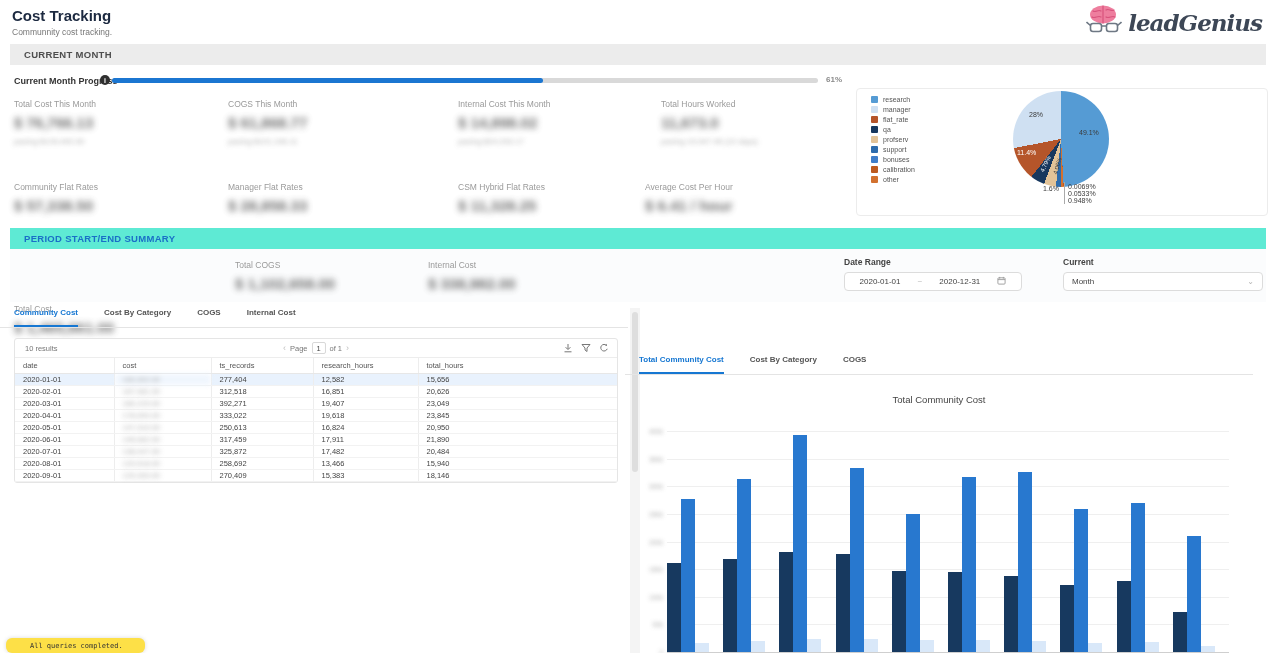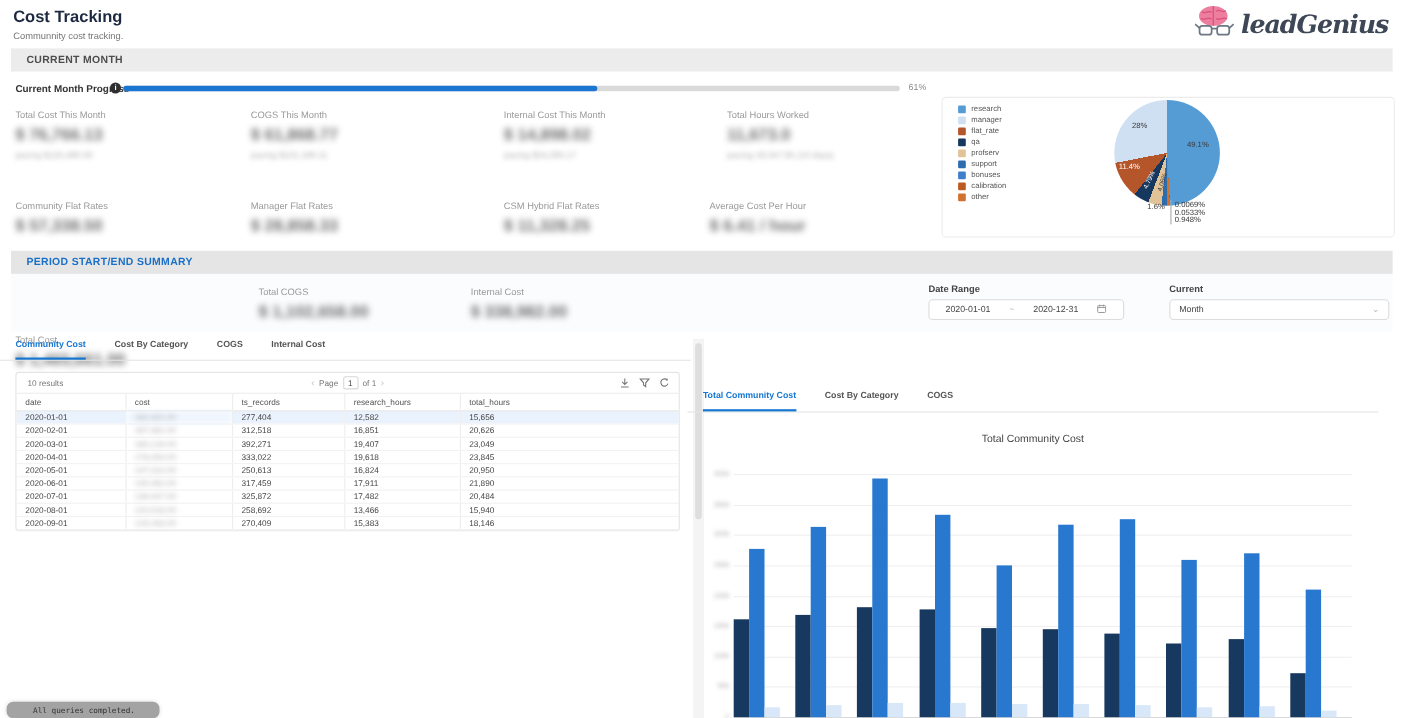--- a/index.html
+++ b/index.html
@@ -12,30 +12,30 @@
   .page-title { left:12px; top:7px; font-size:15px; font-weight:bold; color:#1c2940; }
   .page-subtitle { left:12px; top:27px; font-size:8.5px; color:#777; }
   .logo { right:14px; top:5px; display:flex; align-items:center; gap:6px; }
   .logo-text { font-family:"DejaVu Serif", serif; font-style:italic; font-weight:bold;
                font-size:23px; color:#3d4756; letter-spacing:-1px; }
 
   
   .section-bar { left:10px; width:1256px; height:21px; display:flex; align-items:center;
                  padding-left:14px; font-size:9.5px; font-weight:bold; letter-spacing:.3px; }
   .bar-gray { top:44px; background:#ececec; color:#4d4d4d; }
-  .bar-blue { top:228px; background:#e5e5e5; color:#1a6fc7; }
+  .bar-blue { top:228px; background:#5eead4; color:#1a6fc7; }
 
   
   .progress-label { left:14px; top:76px; font-size:9px; font-weight:bold; color:#333; }
   .info-icon { left:100px; top:75px; width:10px; height:10px; border-radius:50%;
                background:#2f2f2f; color:#fff; font-size:7px; font-weight:bold;
                display:flex; align-items:center; justify-content:center; }
   .progress-track { left:112px; top:78px; width:706px; height:5px; border-radius:3px; background:#d9d9d9; }
   .progress-fill { height:5px; border-radius:3px; background:#1b76d1; }
-  .progress-pct { left:826px; top:75px; font-size:8px; color:#8a8a8a; }
+  .progress-pct { left:826px; top:75px; font-size:8px; color:#8a8a8a;font-weight:bold; }
 
   
   .stat { position:absolute; width:210px; }
   .stat-label { font-size:8.5px; color:#9a9a9a; }
   .stat-value { margin-top:5px; font-size:15px; font-weight:bold; color:#4a4a4a;
                 filter:blur(3px); opacity:.8; white-space:nowrap; }
   .stat-sub { margin-top:6px; font-size:8px; color:#999; filter:blur(2.5px); opacity:.8; white-space:nowrap; }
 
   
   .pie-card { left:856px; top:88px; width:412px; height:128px; border:1px solid #ececec;
@@ -104,21 +104,21 @@
   .ytick { position:absolute; right:100%; margin-right:4px; transform:translateY(-50%);
            font-size:6.5px; color:#999; filter:blur(2px); opacity:.8; }
   .bar-group { position:absolute; bottom:0; width:56px; display:flex; align-items:flex-end; }
   .bar { width:14px; }
   .xlabel { position:absolute; top:223px; width:70px; margin-left:-7px; text-align:center;
             font-size:6.4px; color:#666; white-space:nowrap; }
   .axis-title { position:absolute; left:42px; top:315px; width:562px; text-align:center;
                 font-size:7px; color:#777; }
 
   
-  .status-box { left:6px; top:638px; height:15px; background:#a3a3a3; border-radius:6px;
+  .status-box { left:6px; top:638px; height:15px; background:#fde047; border-radius:6px;
                 box-shadow:0 0 4px rgba(0,0,0,.15); display:flex; align-items:center;
                 padding:0 22px 0 24px; font-family:"DejaVu Sans Mono", monospace;
                 font-size:7px; color:#333;text-align:center; }
 </style>
 </head>
 <body>
 
 <div class="abs page-title">Cost Tracking</div>
 <div class="abs page-subtitle">Communnity cost tracking.</div>
 <div class="abs logo">

